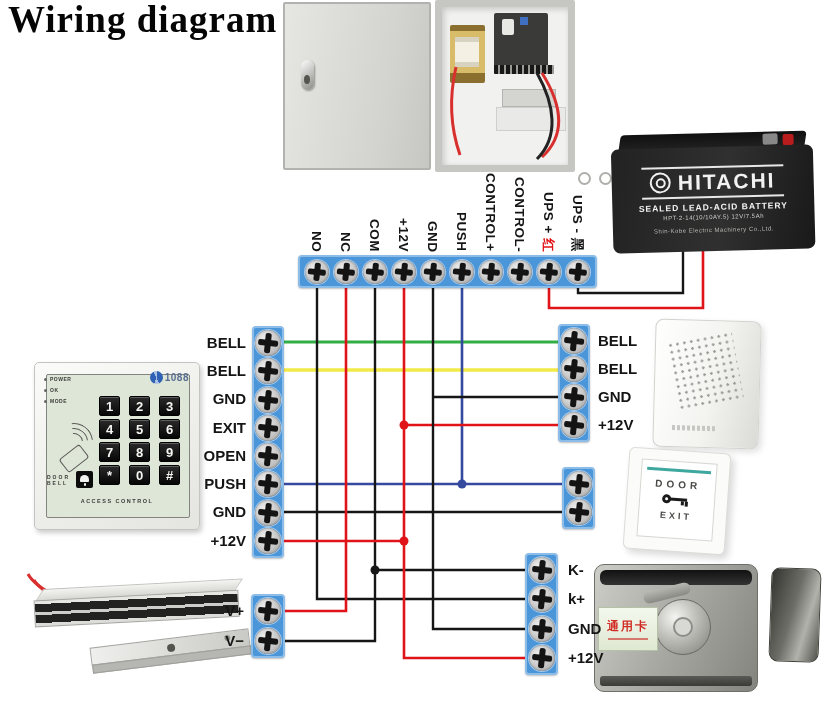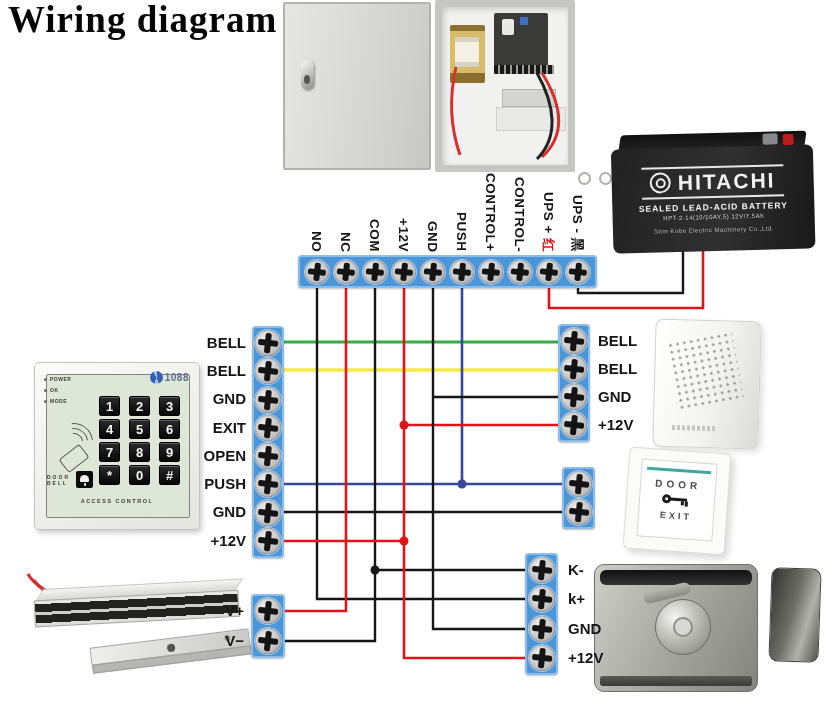--- a/index.html
+++ b/index.html
@@ -394,20 +394,24 @@
     </div>
   </div>
 
   <div class="elock">
     <div class="elock-body">
       <div class="elock-top"></div>
       <div class="elock-lever"></div>
       <div class="elock-knob">
           <div class="elock-knob-in"></div>
         </div>
+      <div class="elock-label">
+        <span>通用卡</span>
+        <i class="elock-label-line"></i>
+      </div>
       <div class="elock-bottom"></div>
     </div>
     <div class="elock-side"></div>
   </div>
 
   <div class="maglock">
     <svg class="mag-wires" width="60" height="40">
       <path d="M24 26 C 12 14 6 12 2 4" stroke="#d8302e" stroke-width="3" fill="none"></path>
       <path d="M28 26 C 18 18 12 18 8 10" stroke="#d8302e" stroke-width="3" fill="none"></path>
     </svg>

